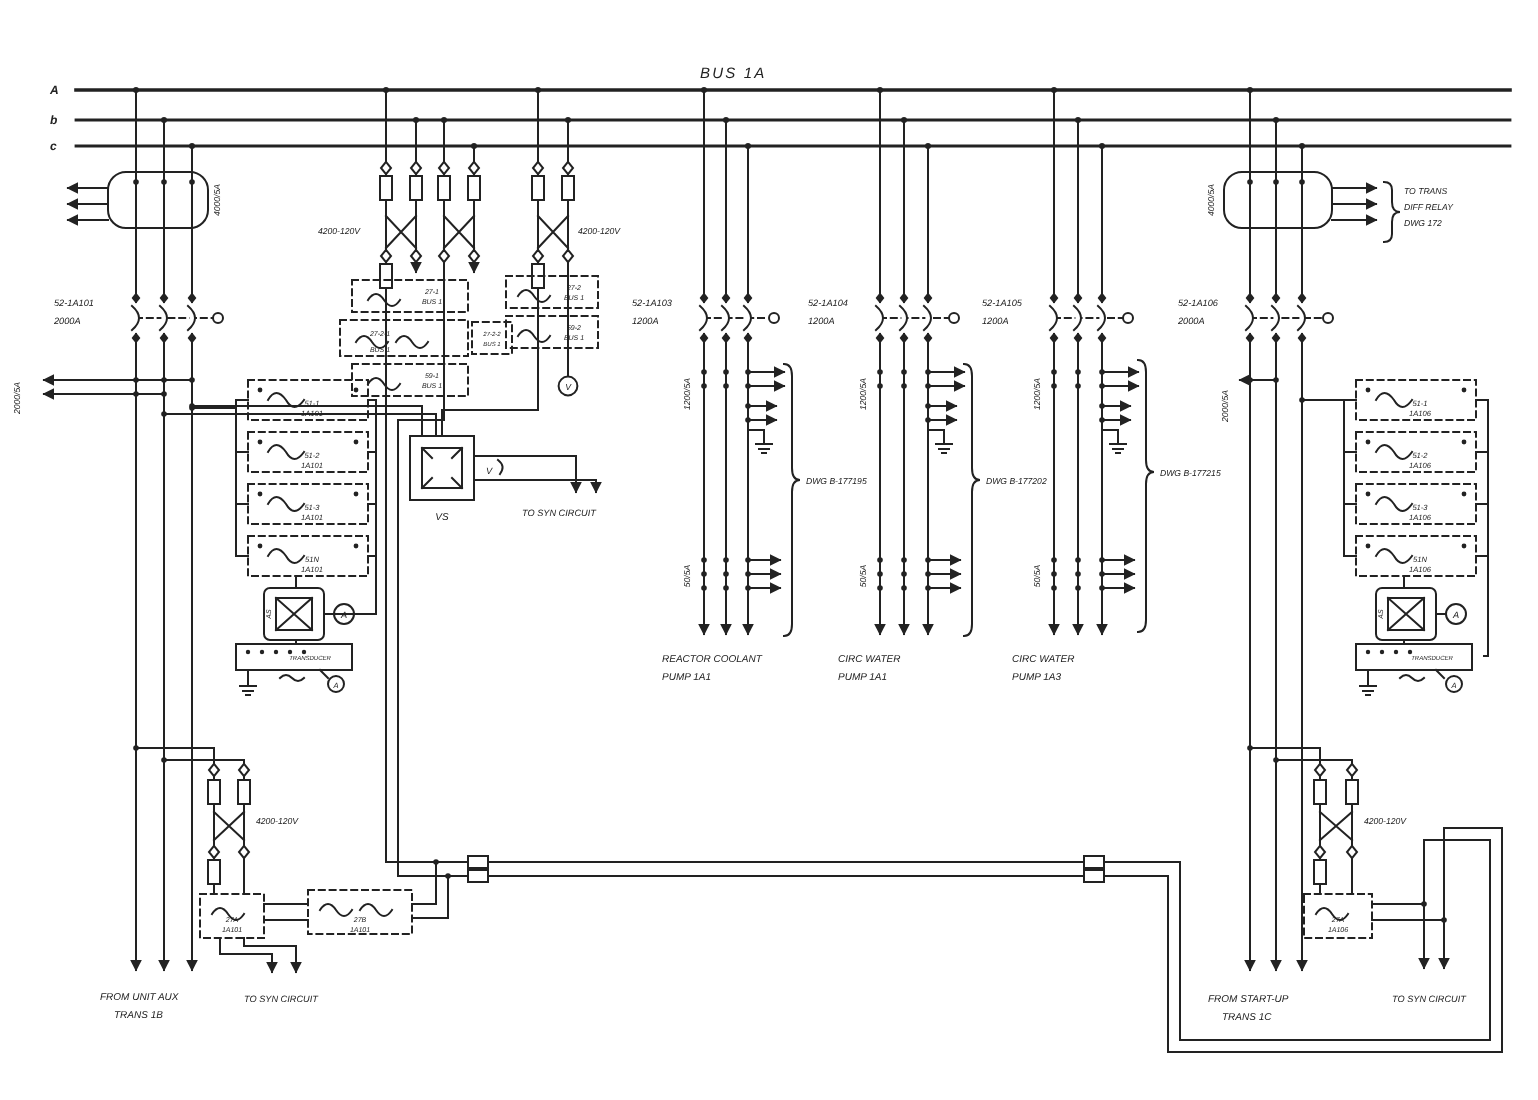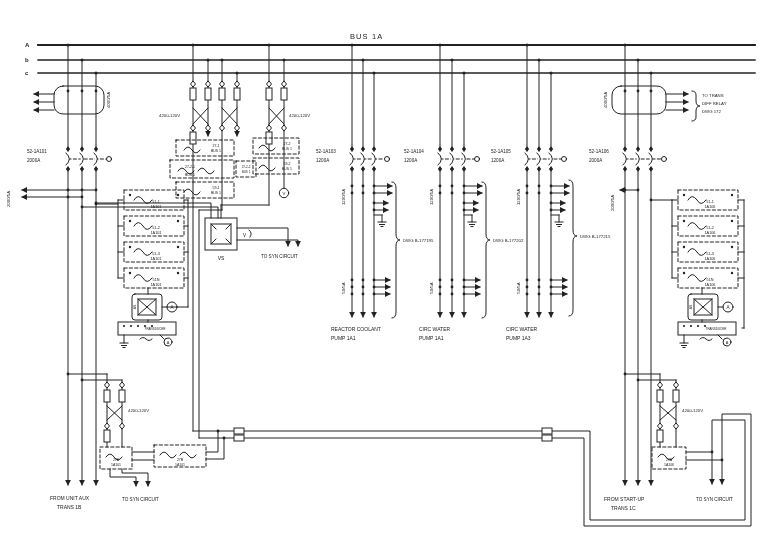--- a/index.html
+++ b/index.html
@@ -1,16 +1,16 @@
 <!DOCTYPE html>
 <html><head>
 <meta charset="utf-8">
 <style>
   html,body{margin:0;padding:0;background:#ffffff;}
-  .page{position:relative;width:769px;height:550px;background:#ffffff;overflow:hidden;}
+  .page{position:relative;width:769px;height:550px;background:#ffffff;overflow:hidden;font-style:italic;}
   svg{display:block;}
   .w{stroke:#222222;stroke-width:1;fill:none;stroke-linecap:square;}
   .bus{stroke-width:1.8;}
   .b2{stroke-width:1.4;}
   .d{stroke-dasharray:3 2.4;}
   .f{fill:#222222;stroke:none;}
   .wh{fill:#ffffff;stroke:#222222;stroke-width:1;}
   text{font-family:"Liberation Sans", sans-serif;fill:#222222;}
   .t3{font-size:3px;}
   .t35{font-size:3.5px;}

